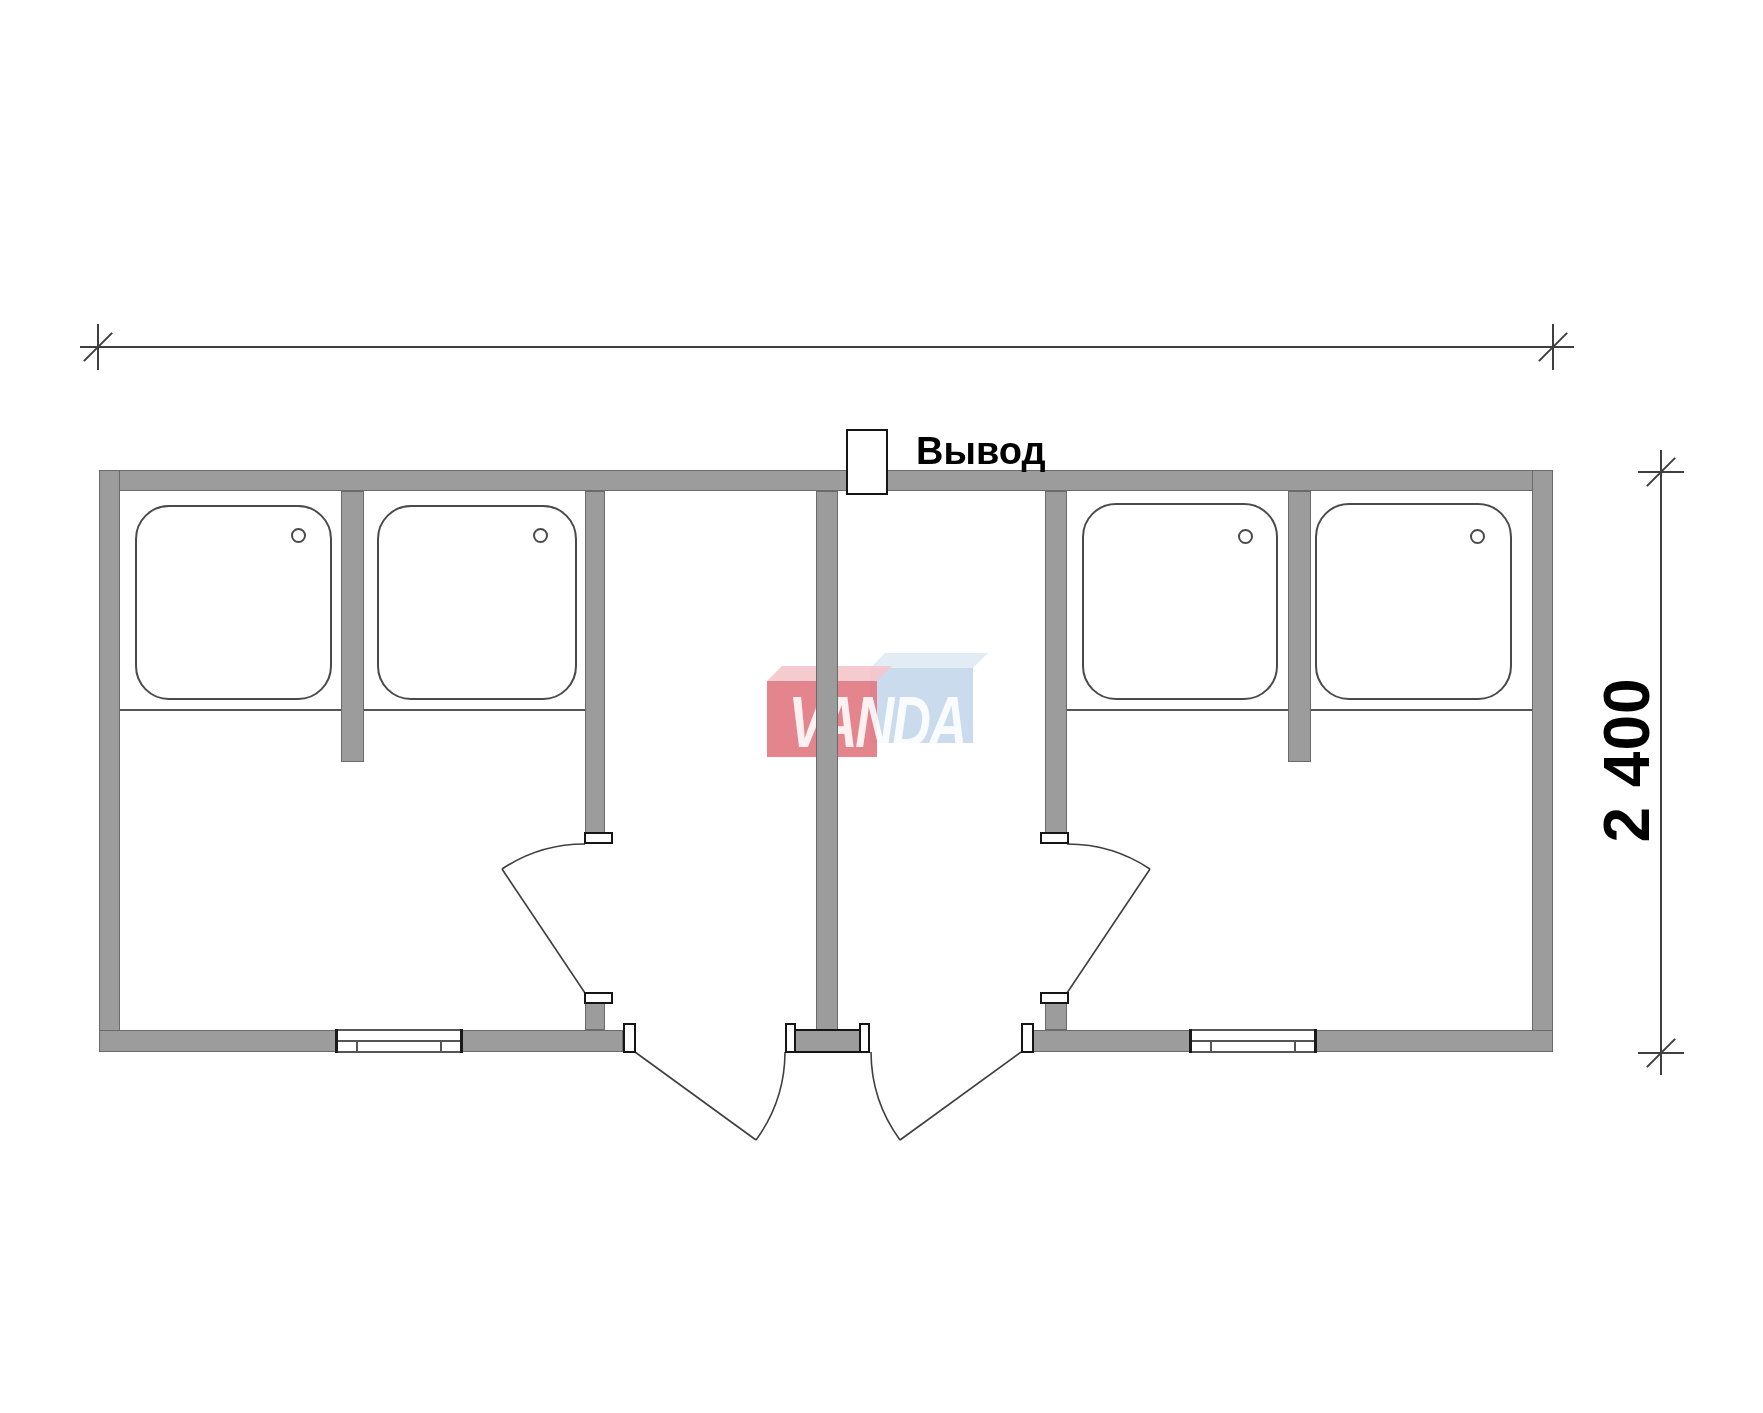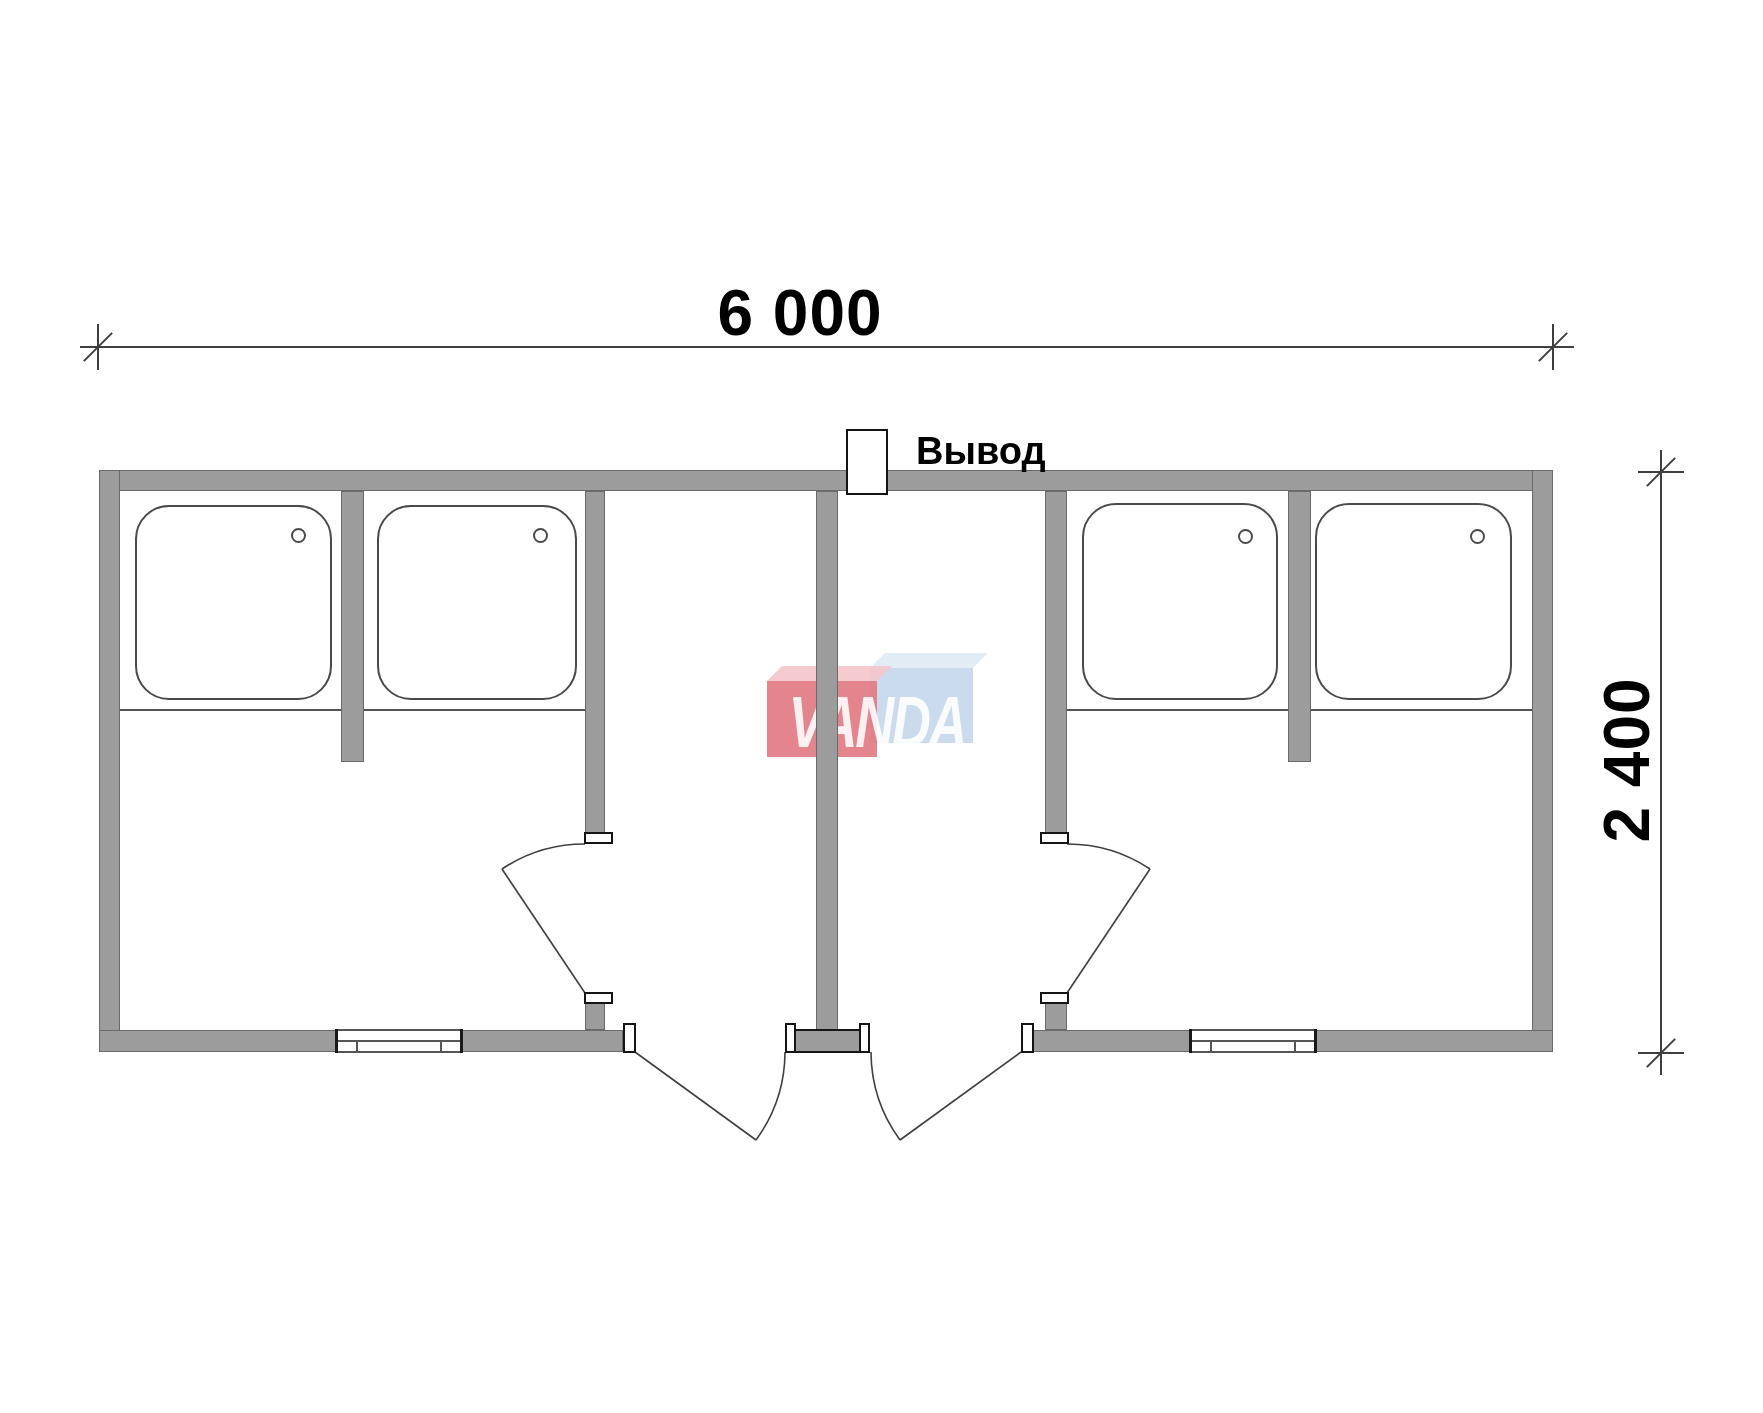--- a/index.html
+++ b/index.html
@@ -119,21 +119,20 @@
   <div class="cap" style="left:1314px;top:1029px;width:3px;height:24px;"></div>
 
   <div id="outlet-box"></div>
   <div id="outlet-label">Вывод</div>
 
   <div class="dimline" style="left:80px;top:346px;width:1494px;height:2px;"></div>
   <div class="dimline" style="left:97px;top:324px;width:2px;height:46px;"></div>
   <div class="slash" style="left:78px;top:346px;"></div>
   <div class="dimline" style="left:1552px;top:324px;width:2px;height:46px;"></div>
   <div class="slash" style="left:1533px;top:346px;"></div>
-  <div class="dimtext" id="dim-top-label">6 000</div>
 
   <div class="dimline" style="left:1660px;top:450px;width:2px;height:625px;"></div>
   <div class="dimline" style="left:1638px;top:471px;width:46px;height:2px;"></div>
   <div class="slash" style="left:1641px;top:471px;"></div>
   <div class="dimline" style="left:1638px;top:1052px;width:46px;height:2px;"></div>
   <div class="slash" style="left:1641px;top:1052px;"></div>
   <div class="dimtext" id="dim-right-label">2 400</div>
 
 </div>
 

